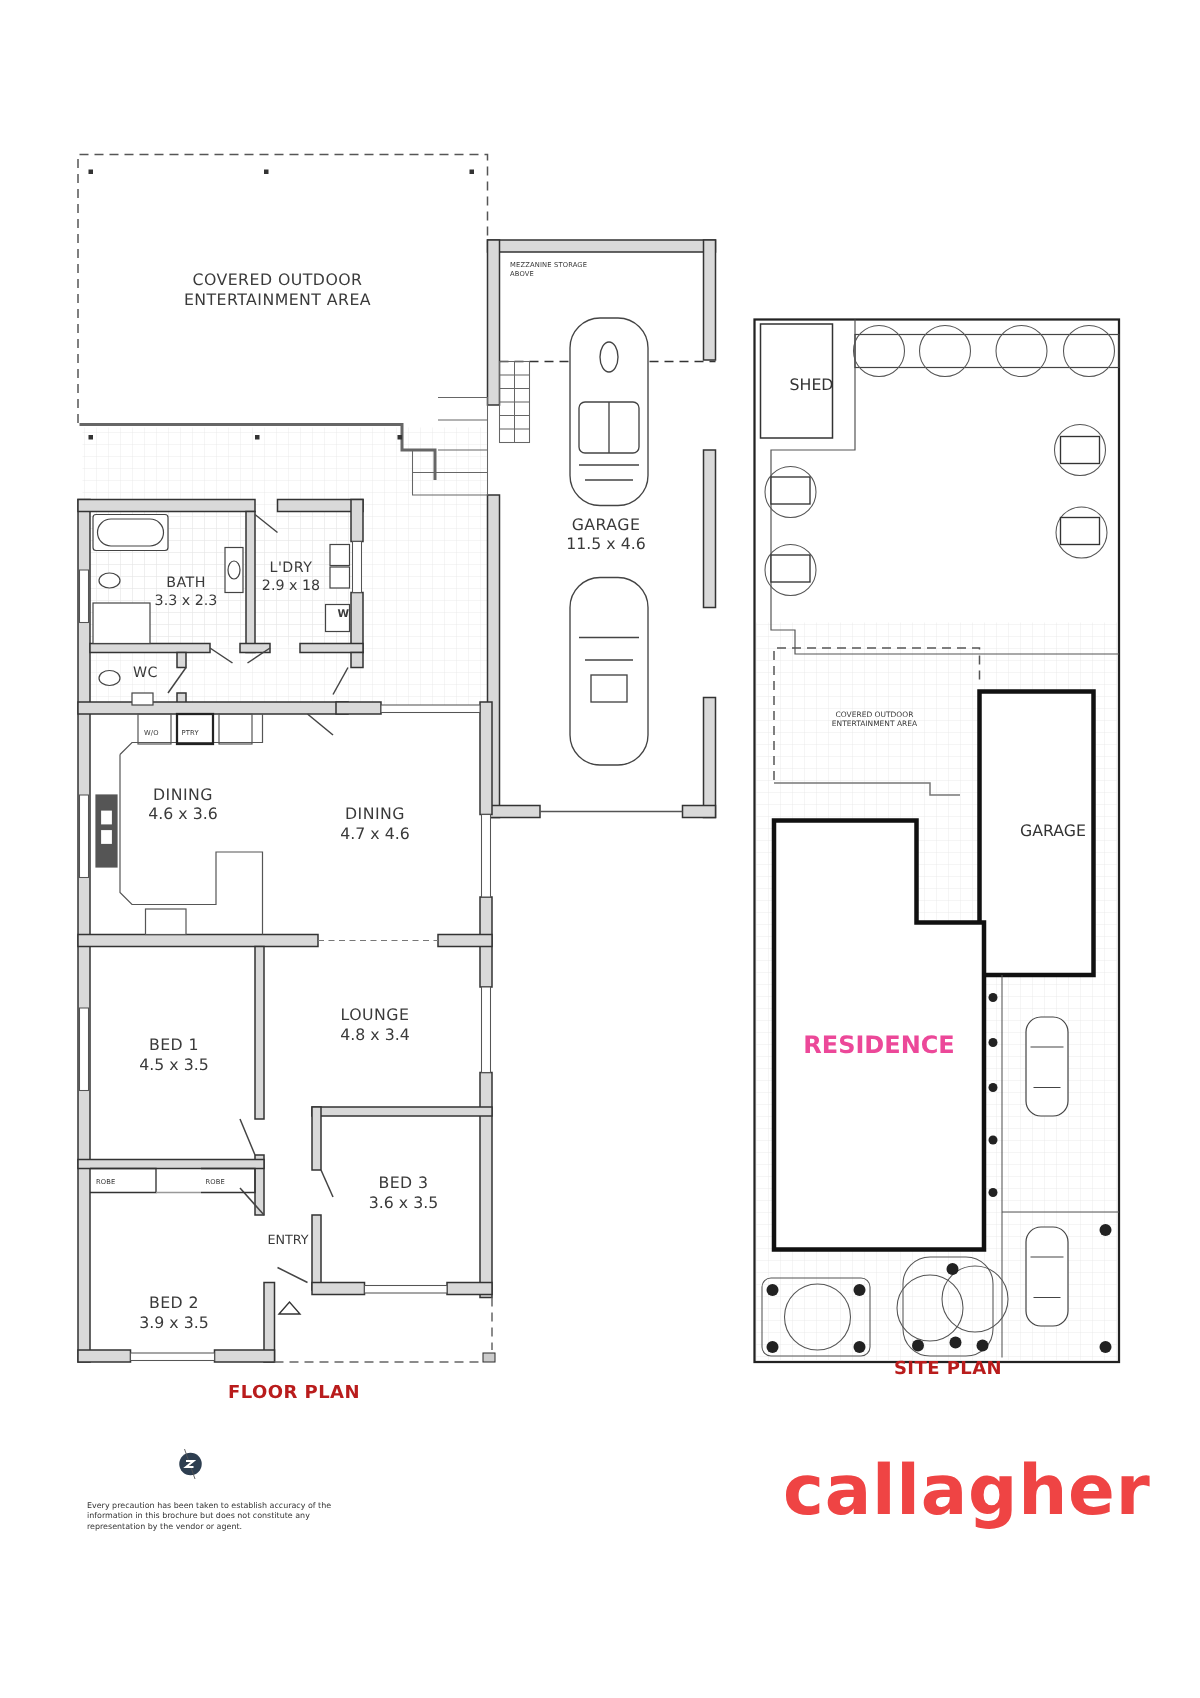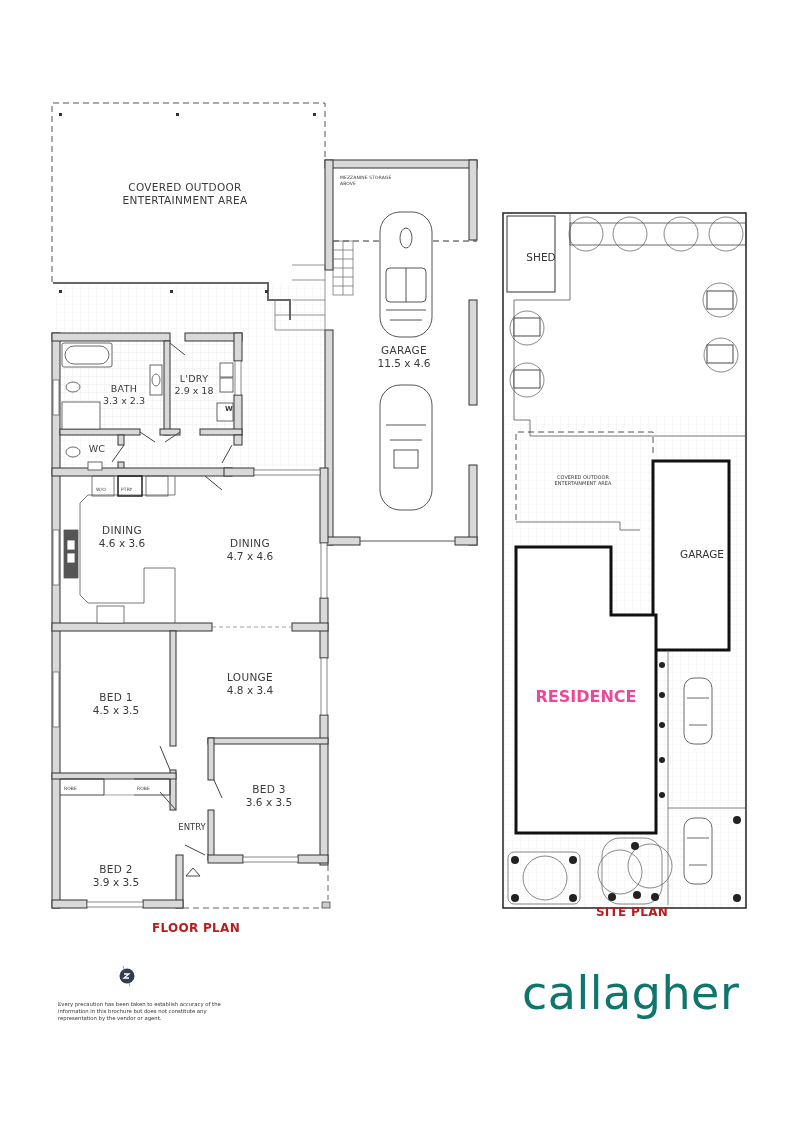--- a/index.html
+++ b/index.html
@@ -7,21 +7,21 @@
   svg.plan{position:absolute;left:0;top:0;}
   .lbl{position:absolute;text-align:center;color:#3a3a3a;font-family:"DejaVu Sans",sans-serif;font-weight:normal;line-height:1.25;white-space:nowrap;transform:translateX(-50%);}
   .room-name{font-size:10.5px;letter-spacing:0.3px;}
   .room-dim{font-size:10.5px;}
   .tiny{font-size:4.5px;letter-spacing:0.1px;transform:none;text-align:left;}
   .tiny-c{font-size:5px;}
   .plan-title{position:absolute;font-family:"DejaVu Sans",sans-serif;font-size:12px;font-weight:bold;color:#b91c1c;letter-spacing:0.3px;transform:translateX(-50%);white-space:nowrap;}
   .residence{font-size:16px;font-weight:bold;color:#ec4899;font-family:"DejaVu Sans",sans-serif;}
   .site-lbl{font-size:10.5px;color:#333;margin-left:11px;}
   .disclaimer{position:absolute;left:58px;top:1001px;width:180px;font-size:5.3px;line-height:1.35;color:#333;font-family:"DejaVu Sans",sans-serif;}
-  .brand{position:absolute;left:522px;top:970px;font-family:"DejaVu Sans",sans-serif;font-size:46px;font-weight:normal;color:#0f766e;letter-spacing:0.5px;line-height:1;}
+  .brand{position:absolute;left:522px;top:970px;font-family:"DejaVu Sans",sans-serif;font-size:46px;font-weight:bold;color:#ef4444;letter-spacing:0.5px;line-height:1;}
   .compass{position:absolute;left:117px;top:966px;width:20px;height:20px;}
 </style>
 </head>
 <body>
 
 <svg class="plan" width="800" height="1132" viewBox="0 0 800 1132">
   <defs>
     <pattern id="tile" width="8" height="8" patternUnits="userSpaceOnUse">
       <path d="M8 0H0V8" fill="none" stroke="#e6e6e6" stroke-width="0.5"></path>
     </pattern>

